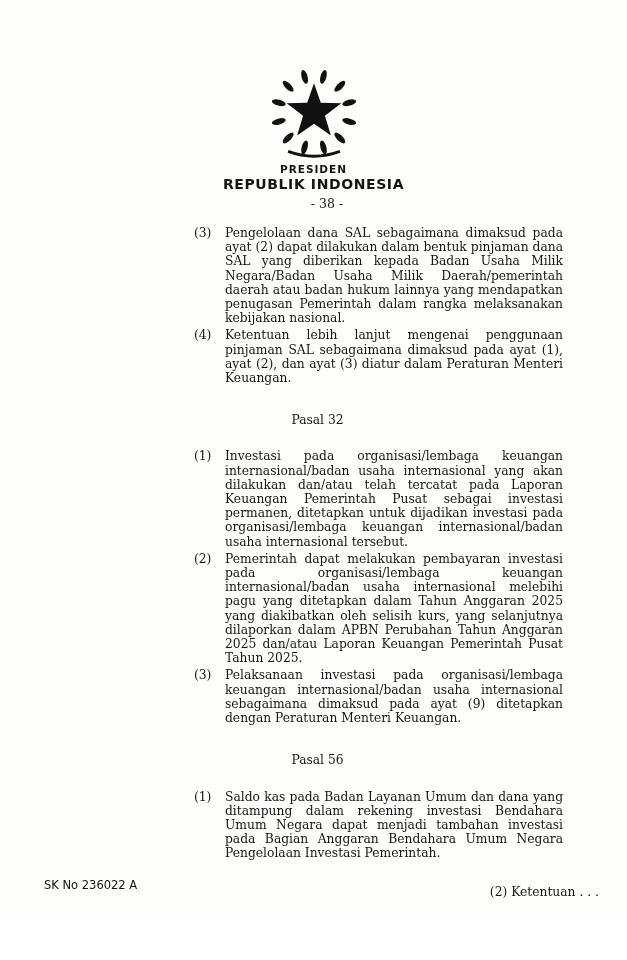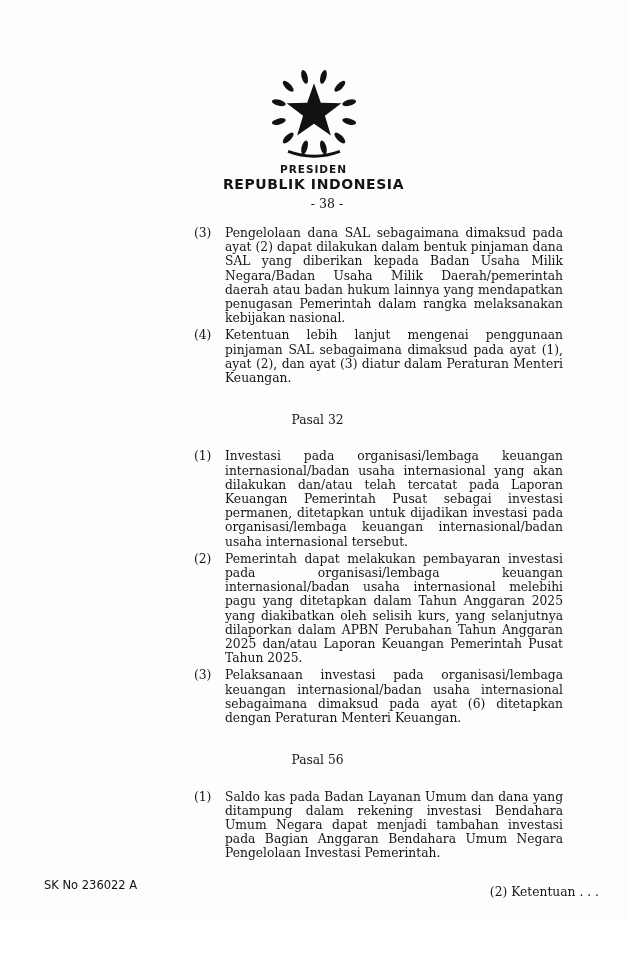--- a/index.html
+++ b/index.html
@@ -131,21 +131,21 @@
       <p class="clause-text">Investasi pada organisasi/lembaga keuangan internasional/badan usaha internasional yang akan dilakukan dan/atau telah tercatat pada Laporan Keuangan Pemerintah Pusat sebagai investasi permanen, ditetapkan untuk dijadikan investasi pada organisasi/lembaga keuangan internasional/badan usaha internasional tersebut.</p>
     </section>
 
     <section class="clause">
       <span class="clause-num">(2)</span>
       <p class="clause-text">Pemerintah dapat melakukan pembayaran investasi pada organisasi/lembaga keuangan internasional/badan usaha internasional melebihi pagu yang ditetapkan dalam Tahun Anggaran 2025 yang diakibatkan oleh selisih kurs, yang selanjutnya dilaporkan dalam APBN Perubahan Tahun Anggaran 2025 dan/atau Laporan Keuangan Pemerintah Pusat Tahun 2025.</p>
     </section>
 
     <section class="clause">
       <span class="clause-num">(3)</span>
-      <p class="clause-text">Pelaksanaan investasi pada organisasi/lembaga keuangan internasional/badan usaha internasional sebagaimana dimaksud pada ayat (6) ditetapkan dengan Peraturan Menteri Keuangan.</p>
+      <p class="clause-text">Pelaksanaan investasi pada organisasi/lembaga keuangan internasional/badan usaha internasional sebagaimana dimaksud pada ayat (9) ditetapkan dengan Peraturan Menteri Keuangan.</p>
     </section>
 
     <h2 class="pasal">Pasal 56</h2>
 
     <section class="clause">
       <span class="clause-num">(1)</span>
       <p class="clause-text">Saldo kas pada Badan Layanan Umum dan dana yang ditampung dalam rekening investasi Bendahara Umum Negara dapat menjadi tambahan investasi pada Bagian Anggaran Bendahara Umum Negara Pengelolaan Investasi Pemerintah.</p>
     </section>
 
     <p class="continuation">(2) Ketentuan . . .</p>

